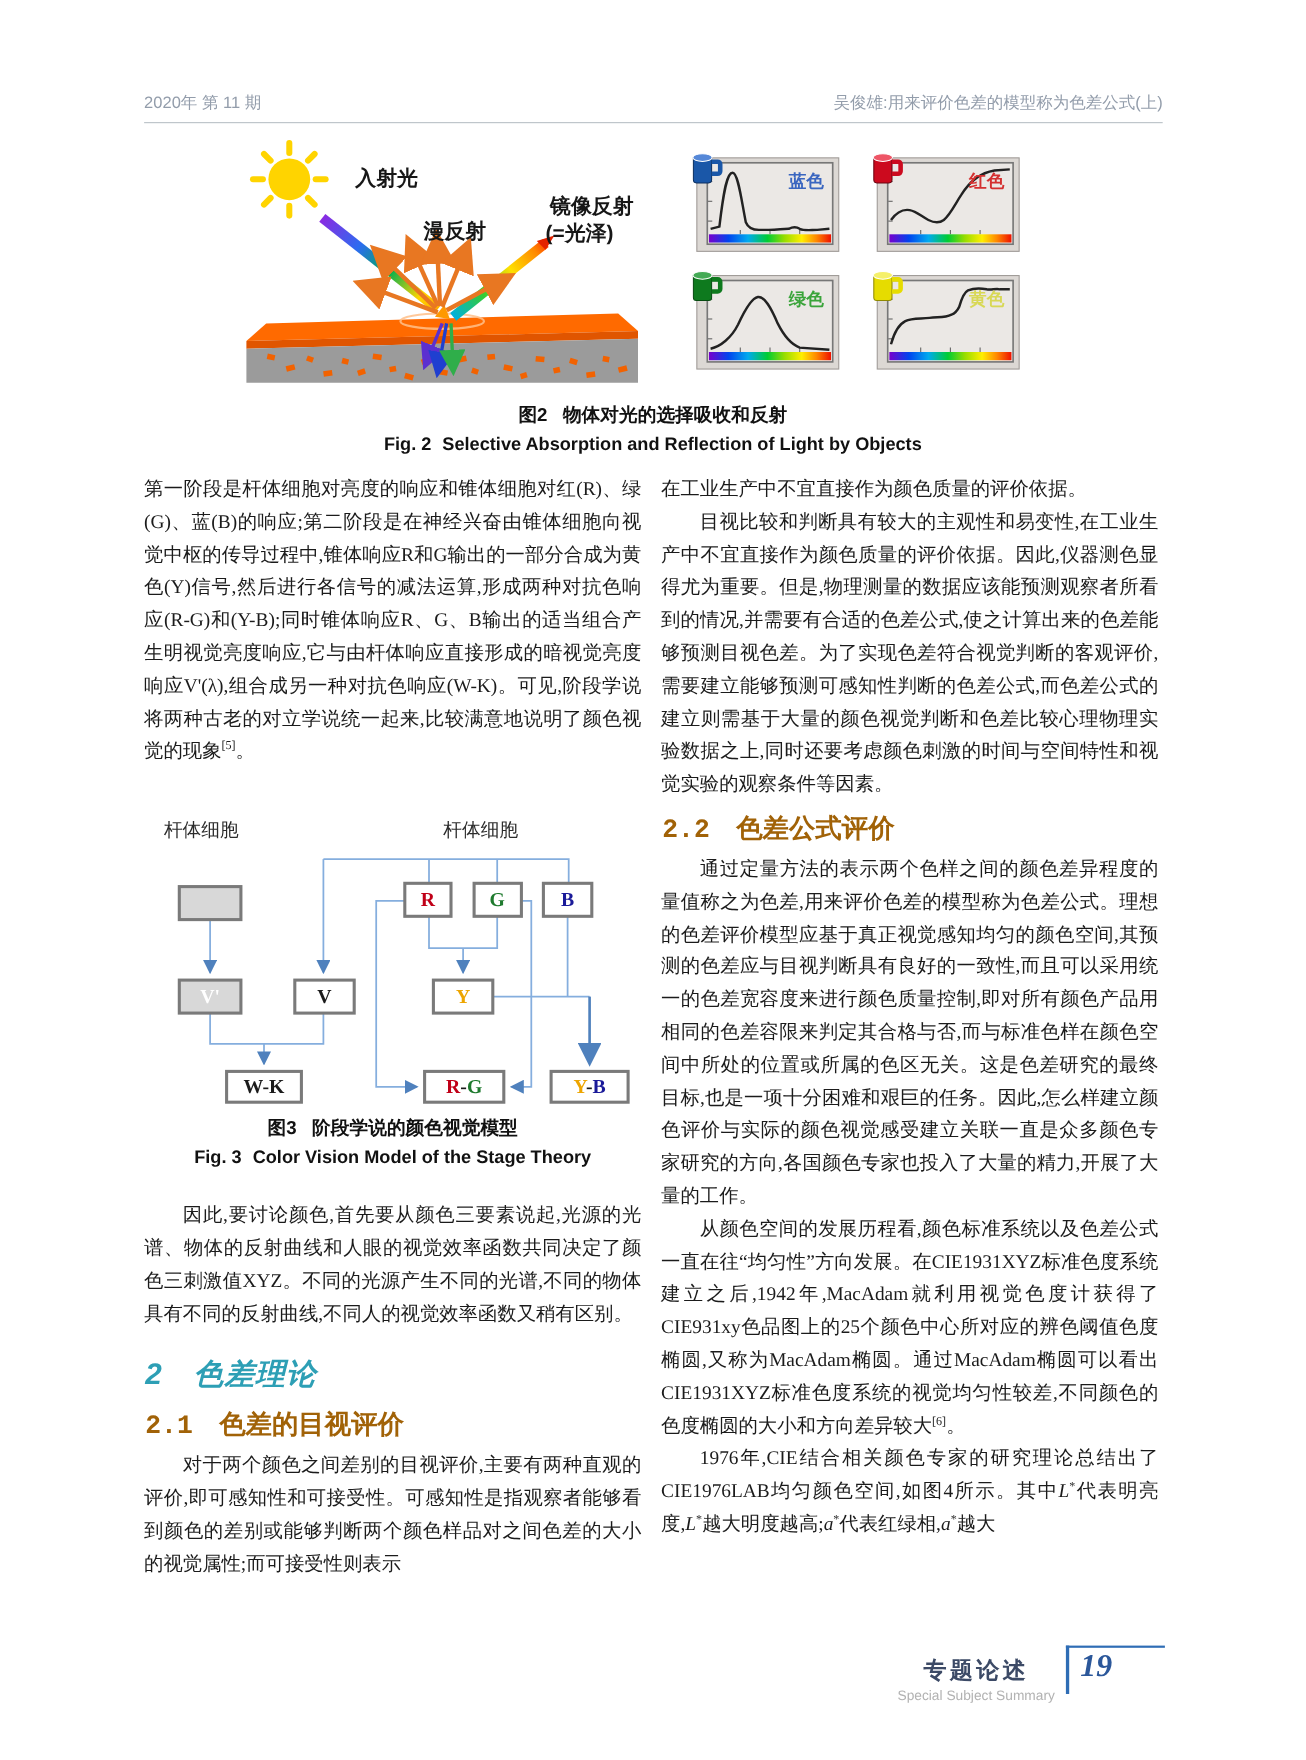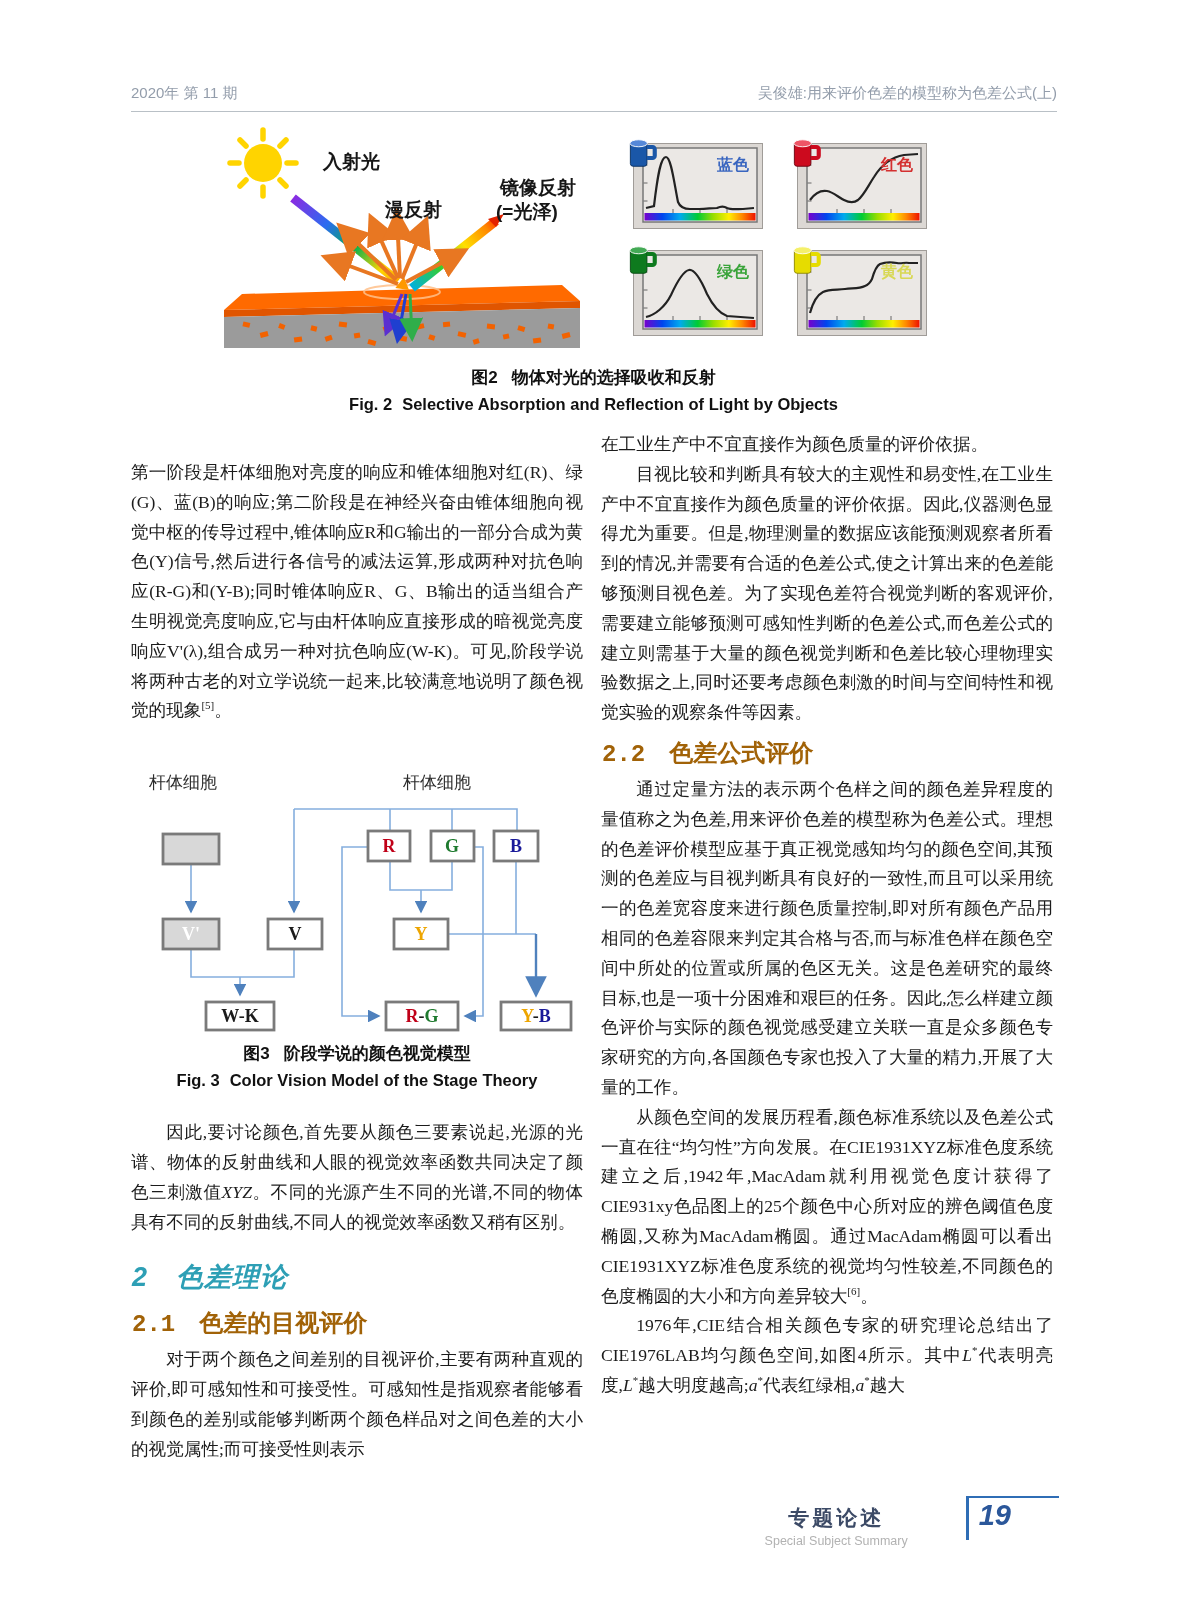--- a/index.html
+++ b/index.html
@@ -21,45 +21,45 @@
   .figlabel{font-family:"Liberation Sans",sans-serif;font-weight:600;font-size:19px;fill:#171717;}
   .caption{text-align:center;}
   .caption.zh{margin-top:8px;font-family:"Liberation Sans",sans-serif;font-weight:bold;
               font-size:17px;color:#111;}
   .caption.en{margin-top:6px;font-family:Liberation Sans, sans-serif;font-weight:bold;
               font-size:16.5px;color:#111;}
   .cap-t{margin-left:14px;}
   .caption.en .cap-t{margin-left:10px;}
   
   .col{position:absolute;top:430px;width:452px;}
-  .col-left{left:131px;margin-top:28px;}
+  .col-left{left:131px;}
   .col-right{left:601px;}
   .body-p{margin:0;font-size:17.6px;line-height:29.8px;text-align:justify;color:#1b1b1b;}
   .body-p.indent{text-indent:2em;}
   .body-p sup{font-size:11px;line-height:0;}
-  .var{font-family:"Liberation Serif",serif;font-style:italic;}
+  .var{font-family:"Liberation Serif",serif;}
   .sec-h2{margin:22px 0 6px 1px;font-family:"Liberation Sans",sans-serif;font-weight:700;
           font-size:27px;color:#2d9fb5;letter-spacing:1px;font-style:italic;}
   .sec-h3{margin:12px 0 6px 1px;font-family:Liberation Mono, monospace;font-weight:700;
           font-size:24px;color:#a16207;}
   .col-right .sec-h3{margin-top:9px;}
   .fig3{display:block;margin:36px auto 0 auto;overflow:visible;}
   .fig3-zh{margin-top:6px;}
   .p-after-fig{margin-top:28px;}
   .fig3 text{font-family:"Liberation Sans",sans-serif;}
   .fig3 .node-letter{font-family:"Liberation Serif",serif;font-weight:bold;font-size:18px;}
   
   .footer{position:absolute;top:1496px;right:128px;display:flex;align-items:flex-start;}
   .footer-text{text-align:center;margin-right:10px;margin-top:8px;}
   .footer-zh{font-family:"Liberation Sans",sans-serif;font-weight:700;font-size:21px;
              color:#3c4a66;letter-spacing:3px;}
   .footer-en{font-family:"Liberation Sans",sans-serif;font-size:12.5px;color:#b2b2b2;margin-top:2px;}
   .footer-page{border-left:3.5px solid #2f6db5;border-top:2px solid #2f6db5;
-               padding:3px 48px 10px 10px;font-family:Liberation Sans, sans-serif;
-               font-style:italic;font-weight:bold;font-size:29px;color:#2b579a;line-height:1;margin-left:48px;}
+               padding:3px 48px 10px 10px;font-family:Liberation Serif, serif;
+               font-style:italic;font-weight:bold;font-size:29px;color:#2b579a;line-height:1;}
 </style>
 </head>
 <body>
 
 <div class="page">
 
   <div class="header">
     <span>2020年  第 11 期</span>
     <span>吴俊雄:用来评价色差的模型称为色差公式(上)</span>
   </div>

